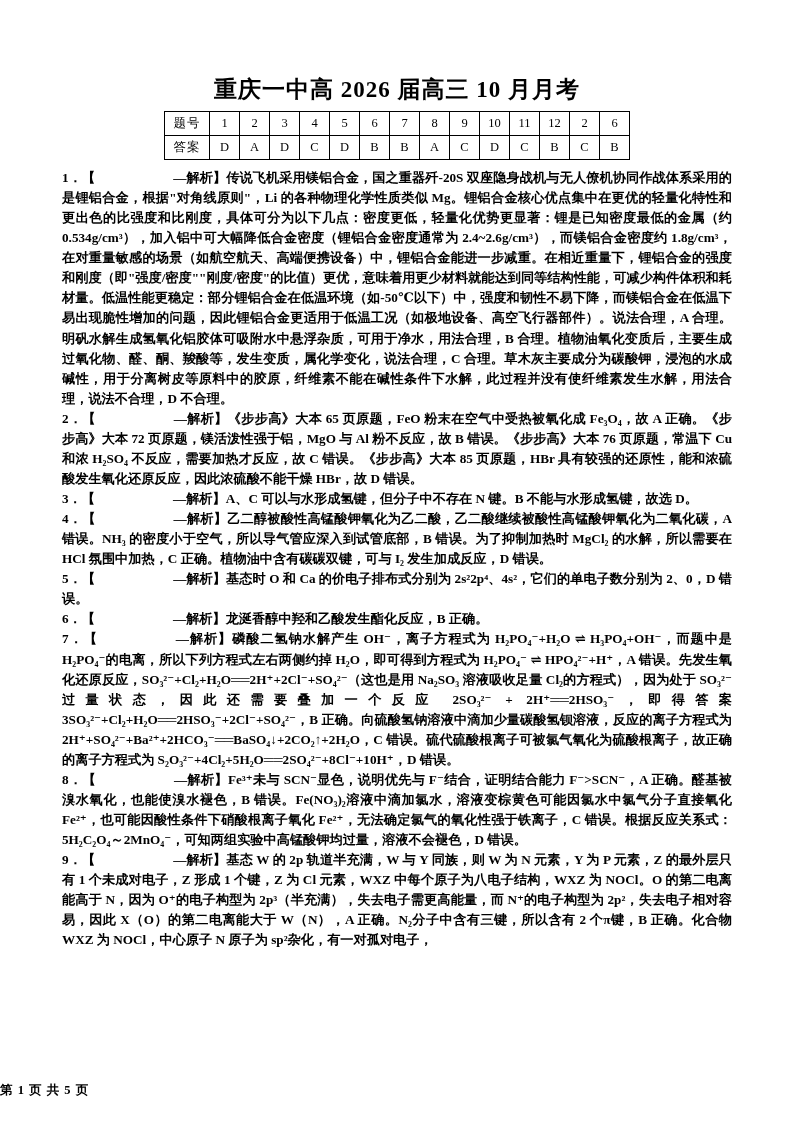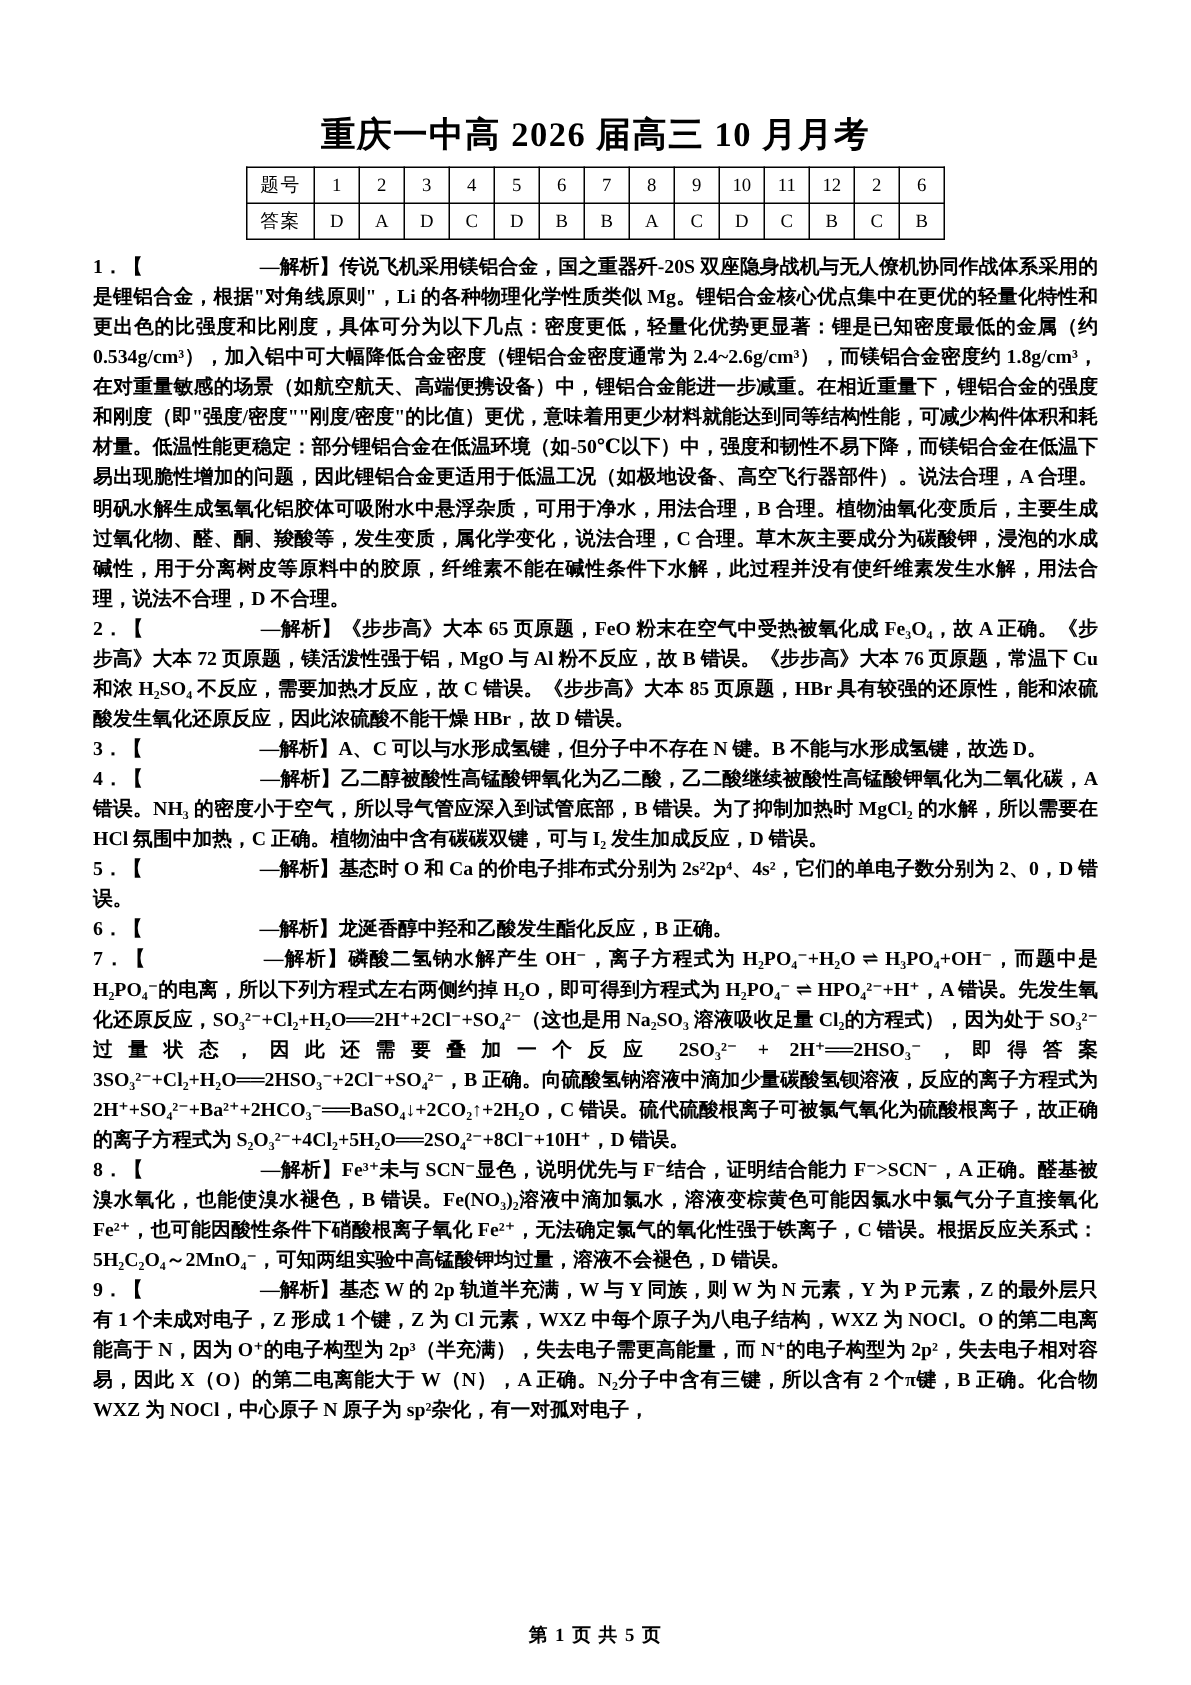--- a/index.html
+++ b/index.html
@@ -75,21 +75,20 @@
   .para {
     text-align: justify;
     text-justify: inter-ideograph;
     font-weight: bold;
   }
   .footer {
     position: absolute;
     bottom: 24px;
     left: 0;
     width: 794px;
-    text-align: center;
     font-size: 12.5px;
     font-weight: bold;
     letter-spacing: 1px;
   }
 </style>
 </head>
 <body>
 
 <div class="page">
 

